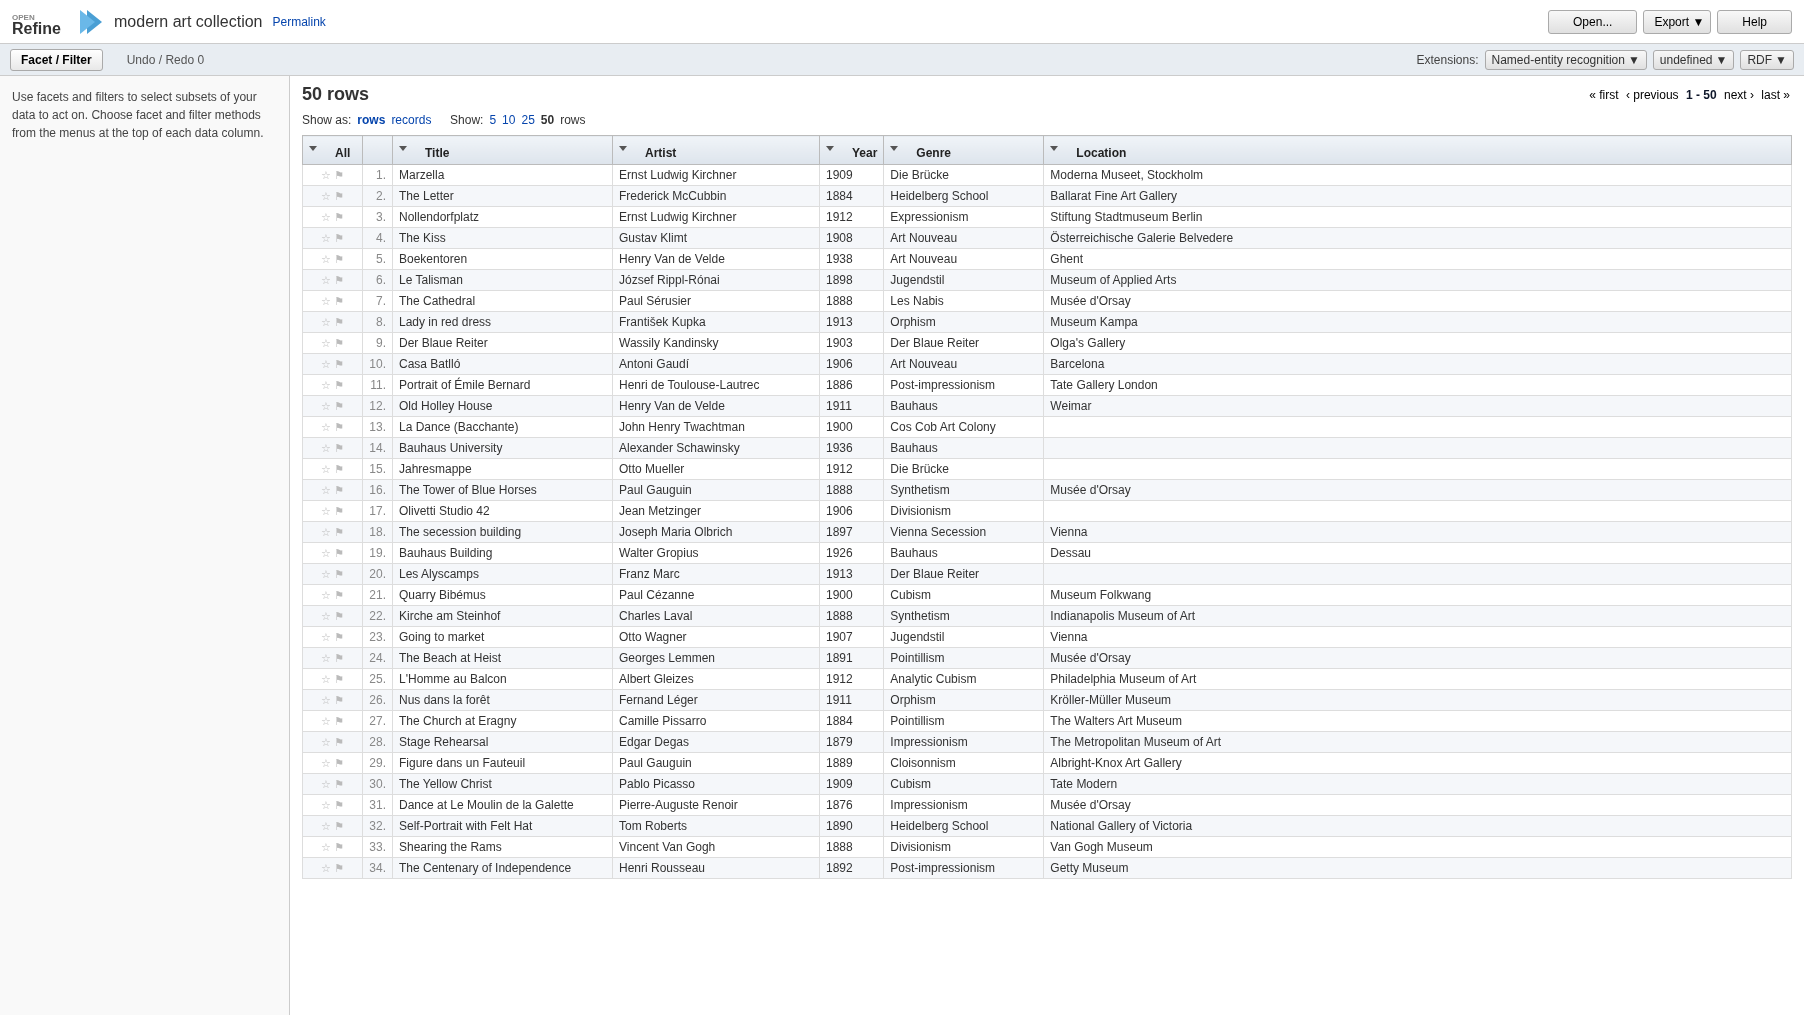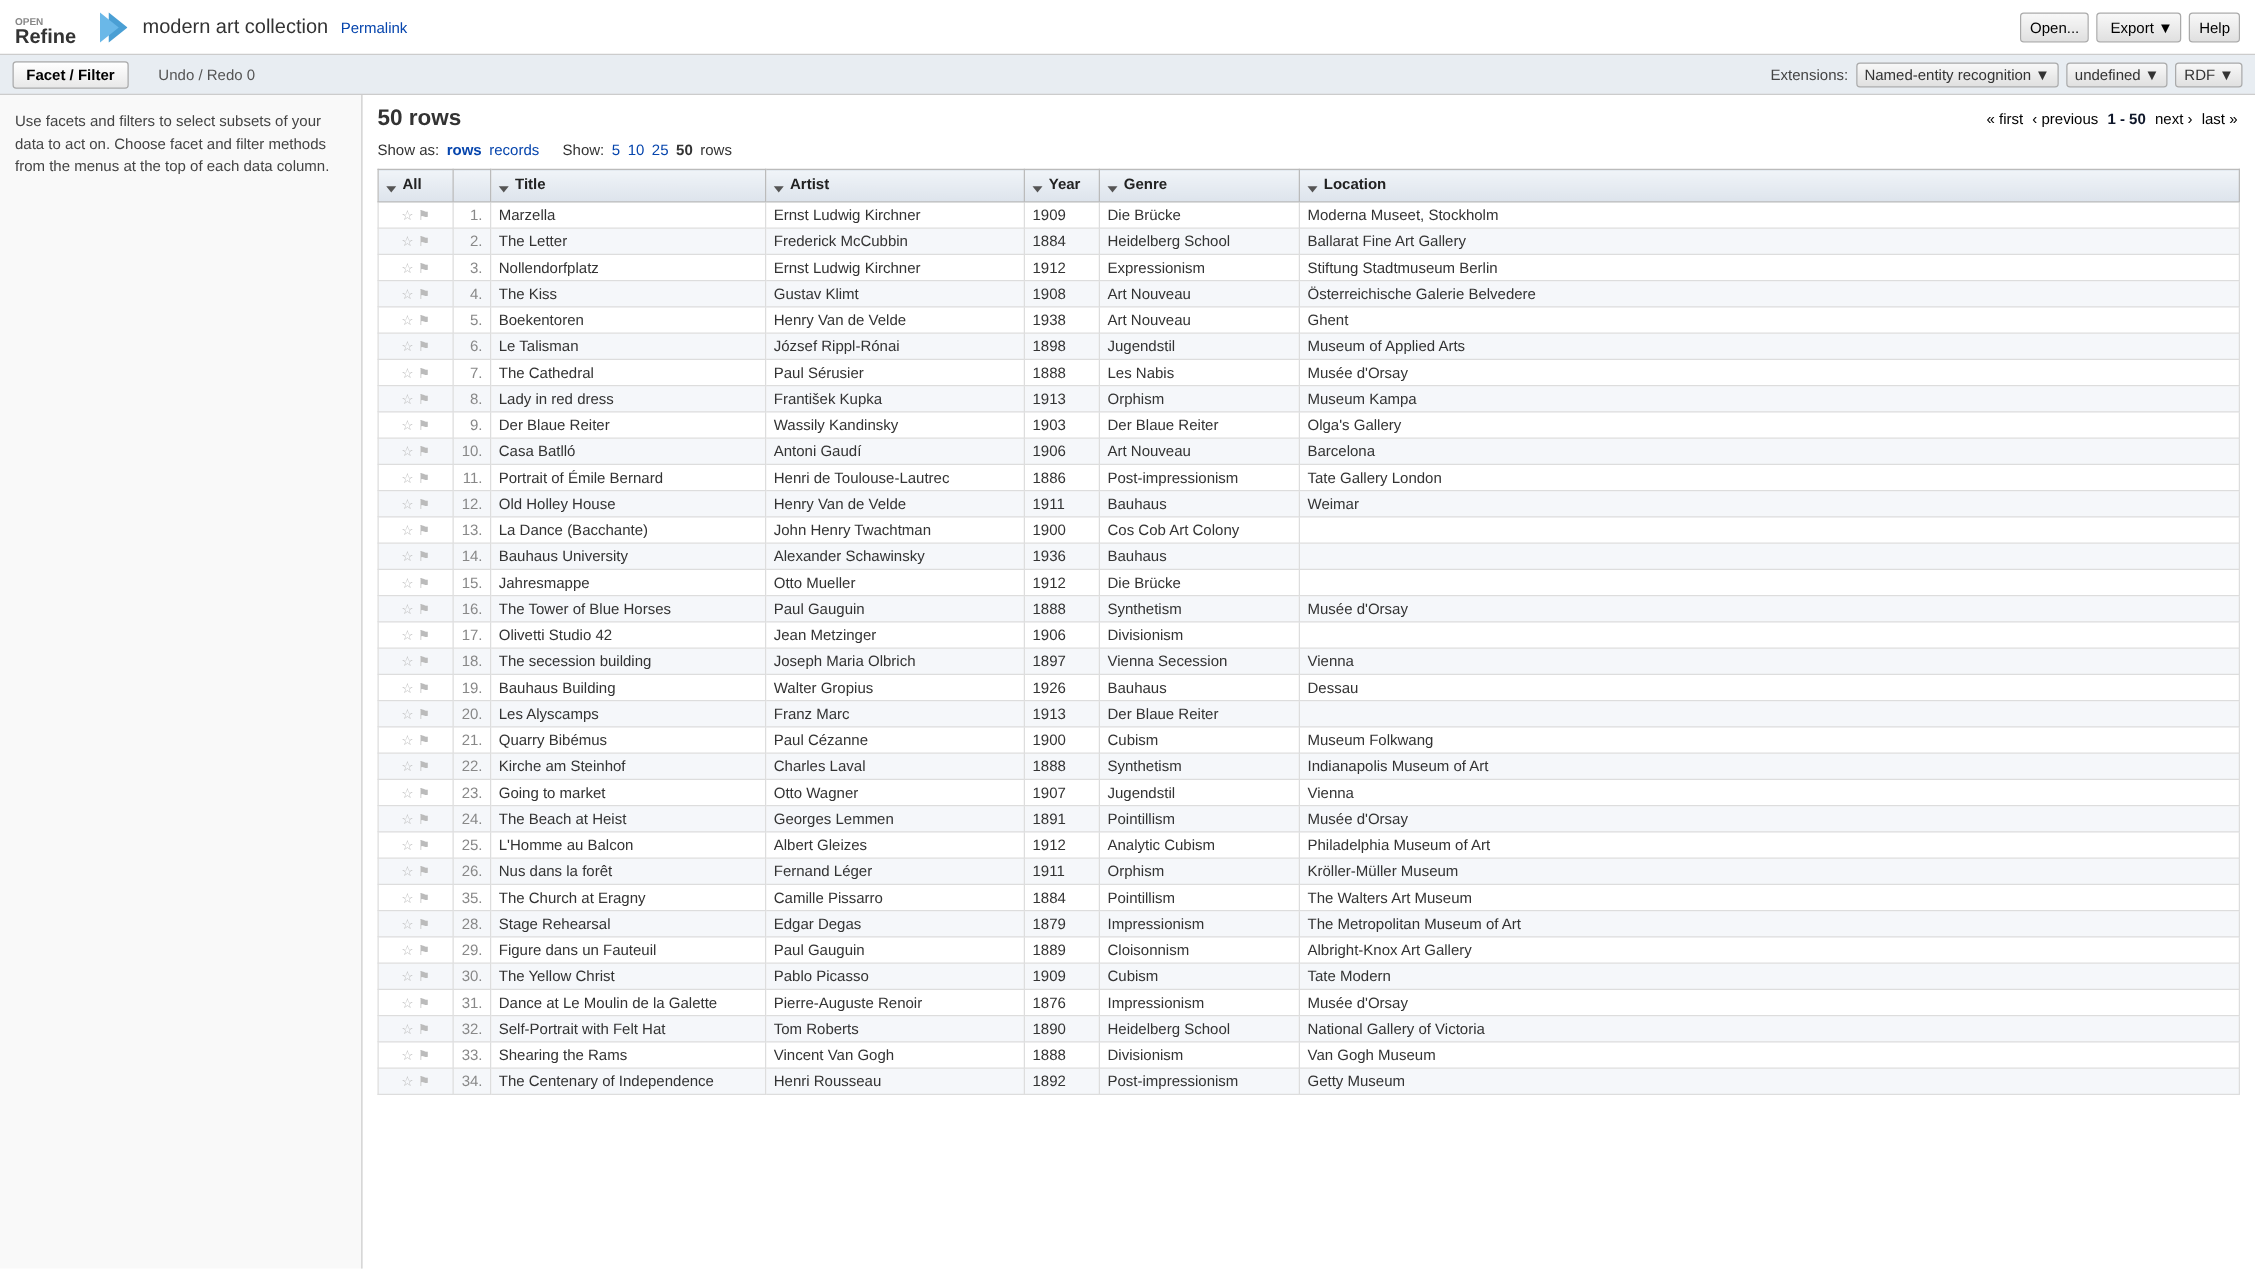--- a/index.html
+++ b/index.html
@@ -30,21 +30,21 @@
       font-size: 12px;
       text-decoration: none;
     }
     #header-right {
       margin-left: auto;
       display: flex;
       gap: 6px;
       align-items: center;
     }
     .header-btn {
-      padding: 4px 7px;
+      padding: 4px 24px;
       border: 1px solid #aaa;
       background: linear-gradient(to bottom, #f8f8f8, #e0e0e0);
       border-radius: 3px;
       cursor: pointer;
       font-size: 12px;
     }
     .header-btn-dropdown {
       padding: 4px 6px 4px 10px;
     }
 
@@ -217,22 +217,22 @@
       padding-right: 4px;
     }
     .row-controls {
       width: 40px;
       text-align: center;
     }
     .star-icon { color: #bbb; cursor: pointer; font-size: 11px; }
     .flag-icon { color: #bbb; cursor: pointer; font-size: 11px; }
     .th-dropdown {
       display: inline-flex;
-      align-items: flex-end;
-      gap: 3px;
+      align-items: flex-start;
+      gap: 16px;
       cursor: pointer;
     }
     .th-arrow {
       display: inline-block;
       width: 0;
       height: 0;
       border-left: 4px solid transparent;
       border-right: 4px solid transparent;
       border-top: 5px solid #555;
       margin-right: 2px;
@@ -675,21 +675,21 @@
     <td>Fernand Léger</td>
     <td>1911</td>
     <td>Orphism</td>
     <td>Kröller-Müller Museum</td>
   </tr>
           <tr>
     <td class="row-controls">
       <span class="star-icon">☆</span>
       <span class="flag-icon">⚑</span>
     </td>
-    <td class="row-num">35.</td>
+    <td class="row-num">27.</td>
     <td>The Church at Eragny</td>
     <td>Camille Pissarro</td>
     <td>1884</td>
     <td>Pointillism</td>
     <td>The Walters Art Museum</td>
   </tr>
           <tr>
     <td class="row-controls">
       <span class="star-icon">☆</span>
       <span class="flag-icon">⚑</span>

